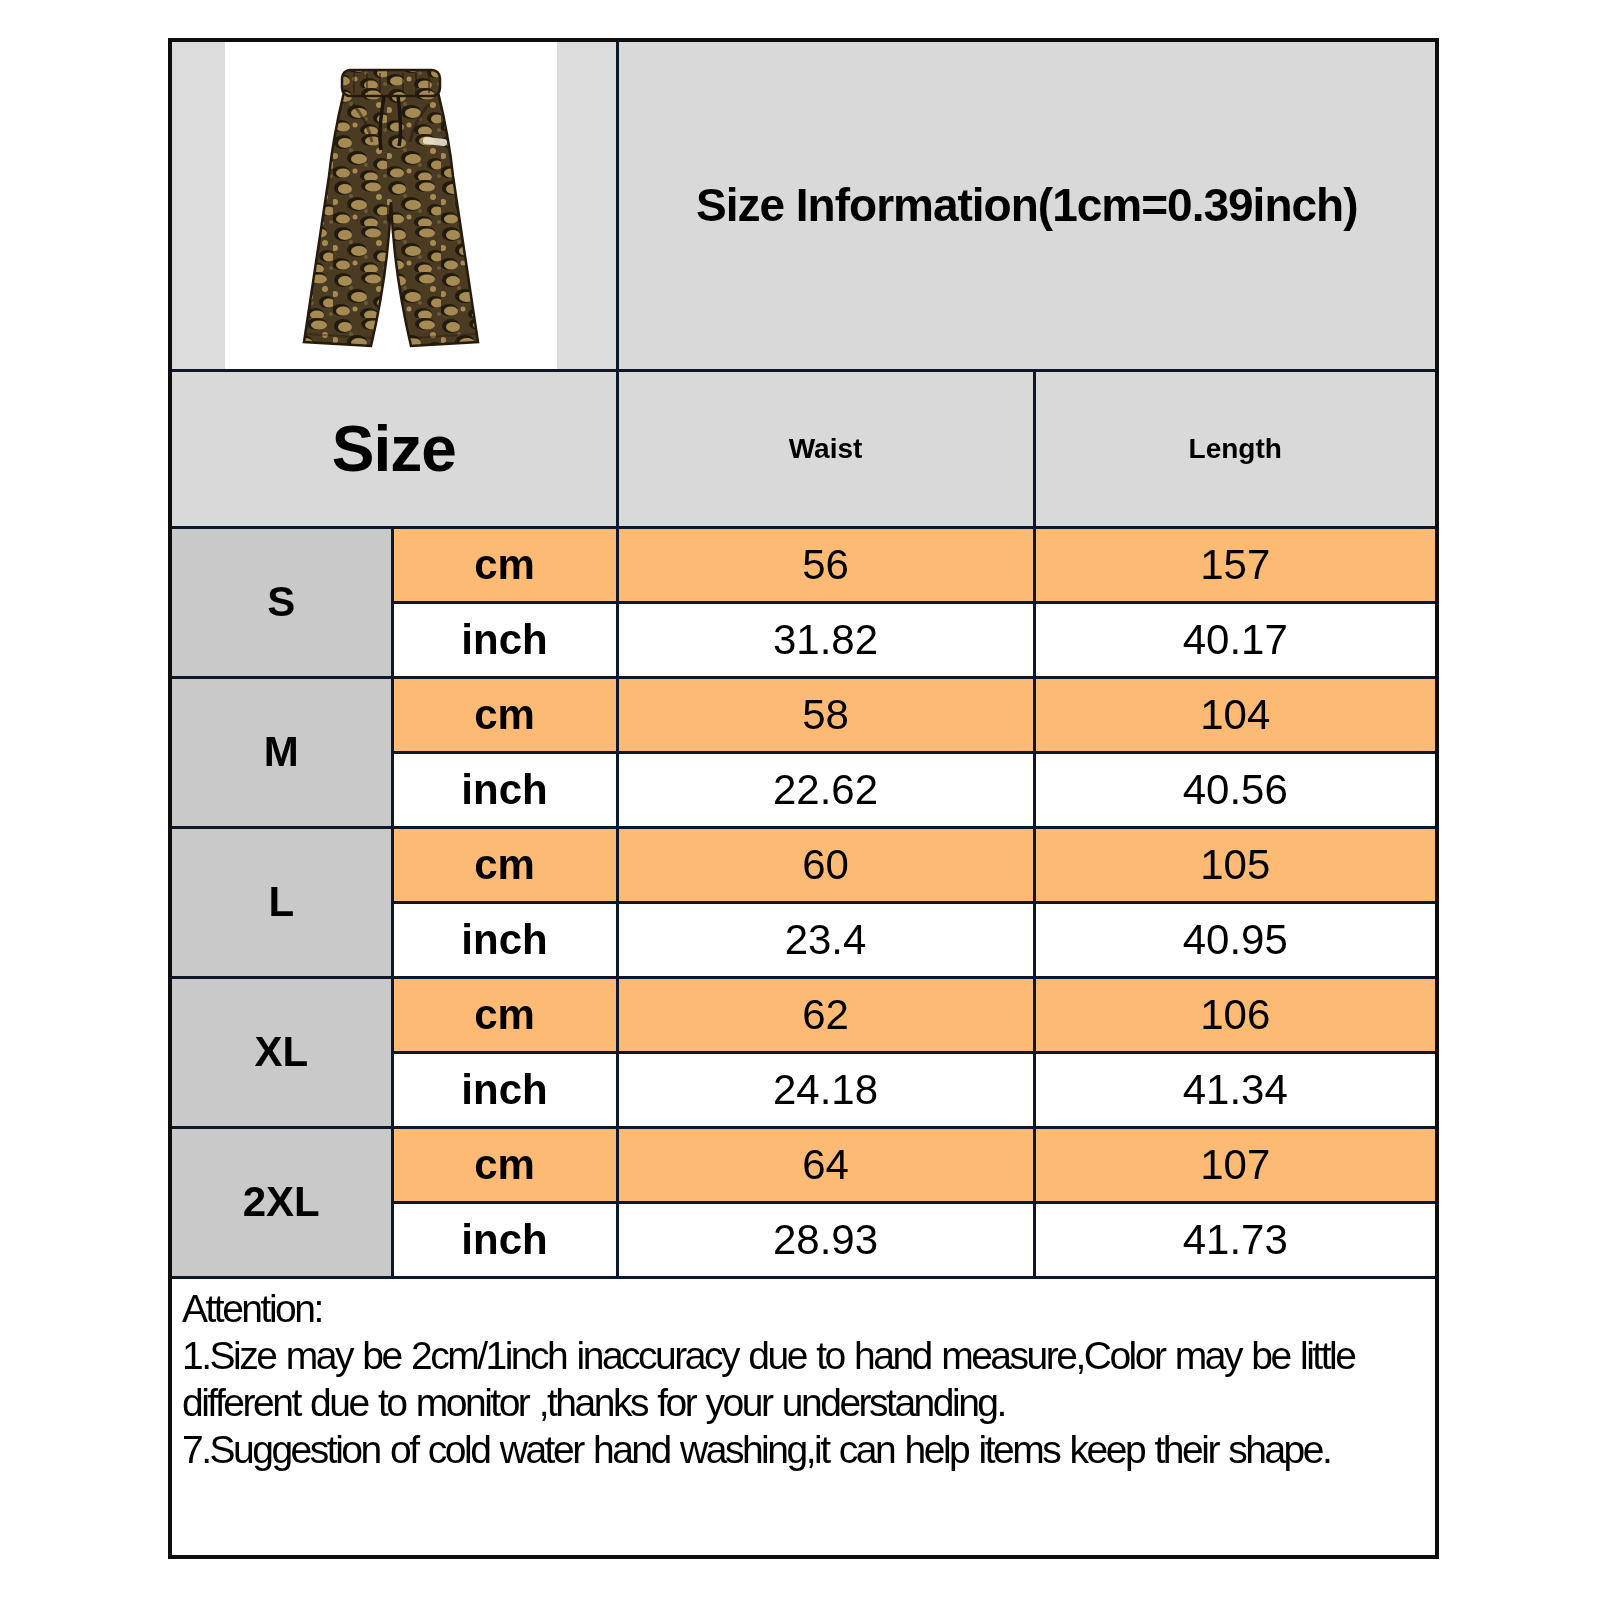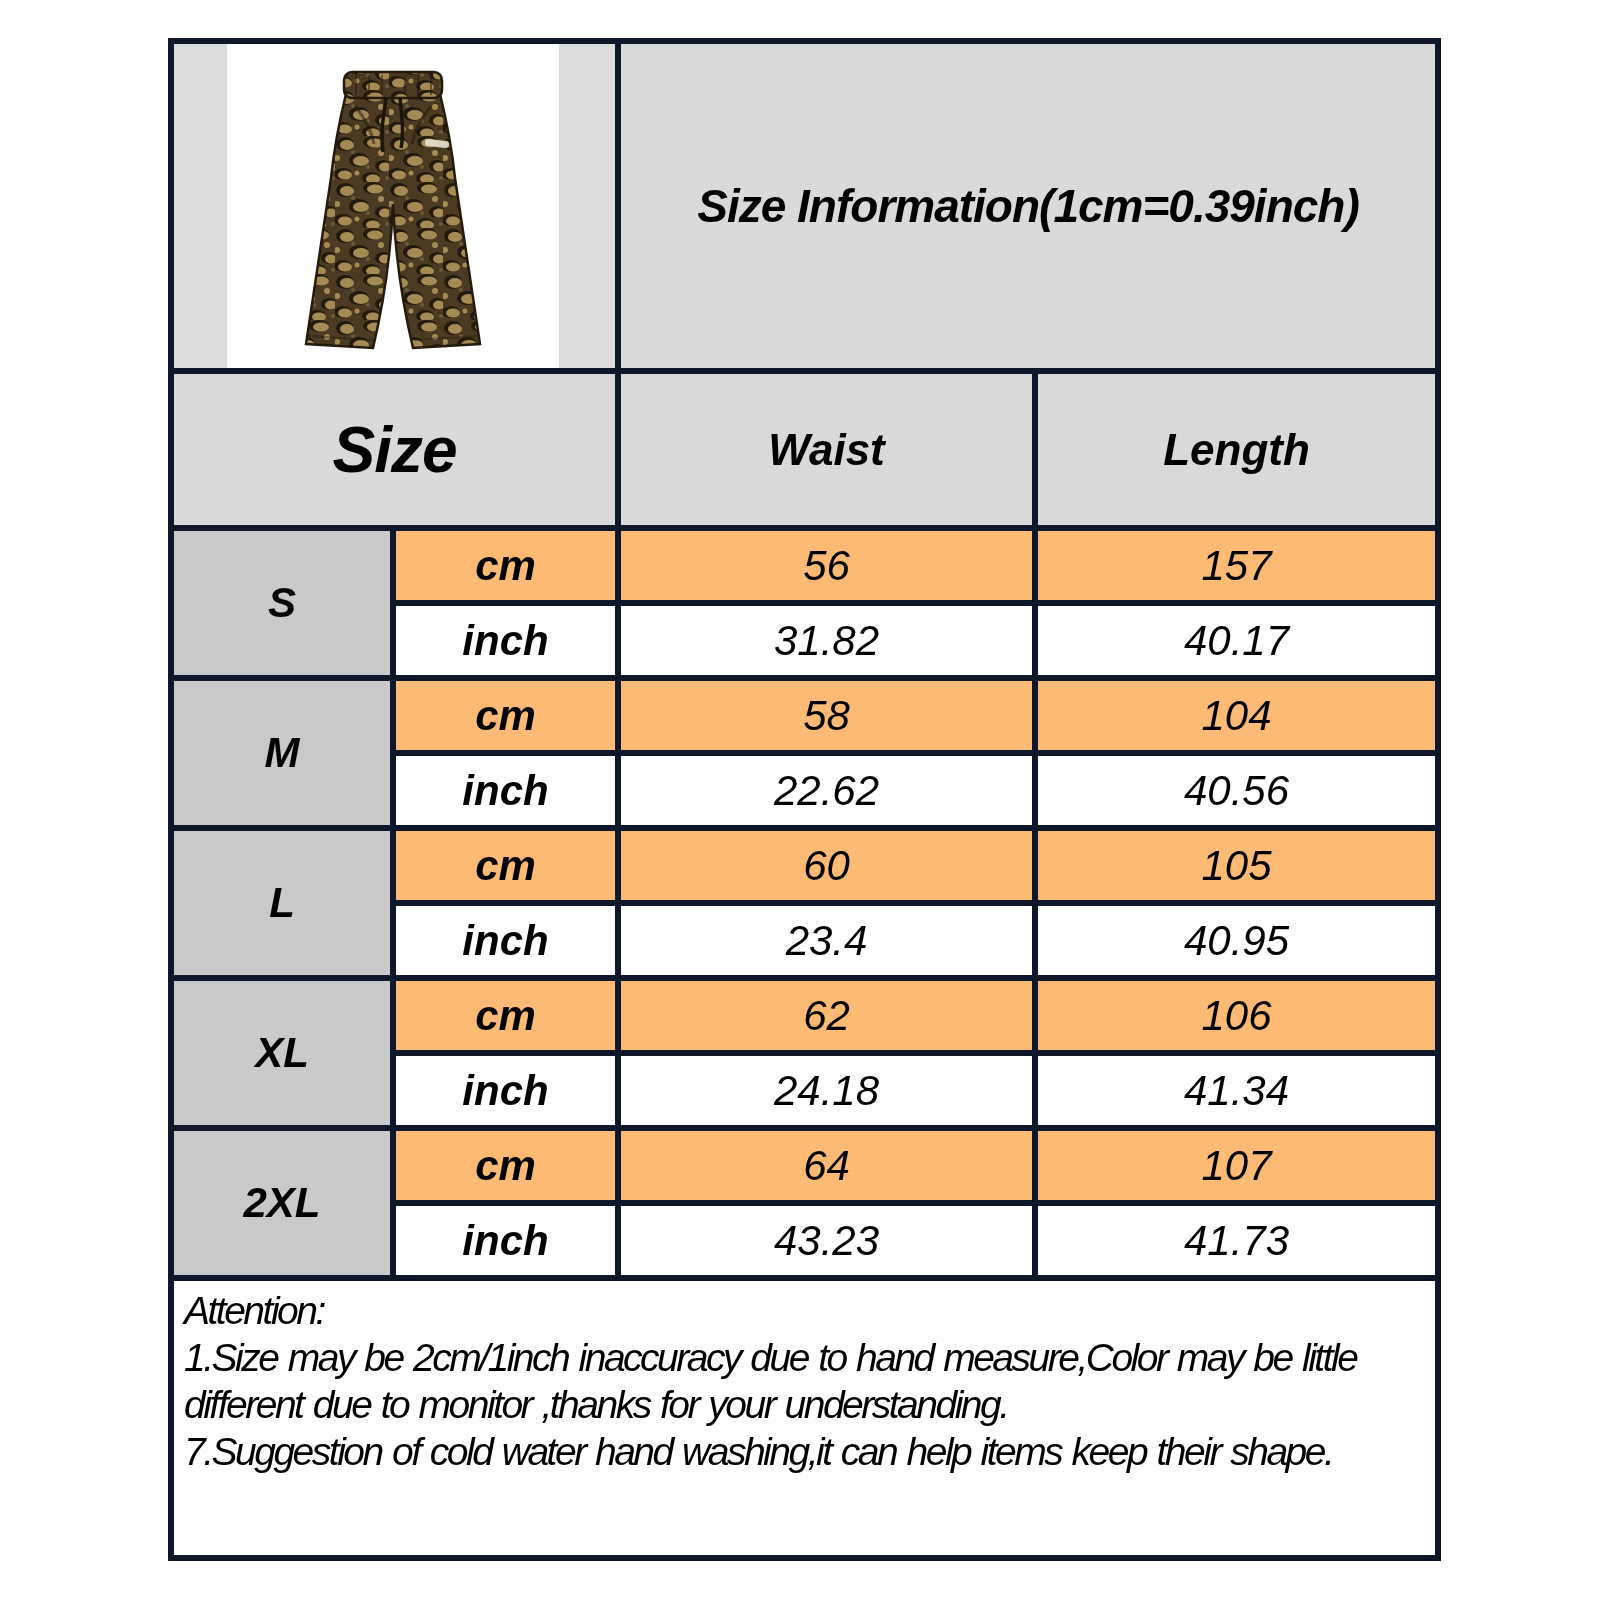--- a/index.html
+++ b/index.html
@@ -4,36 +4,36 @@
 <style>
   html,body{margin:0;padding:0;}
   body{background:#ffffff;font-family:"Liberation Sans",sans-serif;color:#000;}
   .canvas{position:relative;width:1600px;height:1600px;background:#ffffff;overflow:hidden;}
 
   table.size-table{
     position:absolute;left:168px;top:38px;width:1267px;
     border-collapse:collapse;table-layout:fixed;
     border:4px solid #0d0d0d;
   }
-  td{border:6px solid #0f172a;padding:0;text-align:center;vertical-align:middle;overflow:hidden;font-style:italic;}
+  td{border:3px solid #0f172a;padding:0;text-align:center;vertical-align:middle;overflow:hidden;}
 
   
   tr.row-media{height:330px;}
   td.cell-photo{background:#dcdcdc;position:relative;}
   .photo-white{position:absolute;left:53px;top:0;width:332px;height:330px;background:#ffffff;}
   .photo-white svg{display:block;}
   td.cell-title{background:#d9d9d9;}
   .title-text{font-size:46px;font-weight:bold;letter-spacing:-1px;}
 
   
   tr.row-header{height:157px;}
   td.cell-sizehead{background:#d9d9d9;}
   .sizehead-text{font-size:64px;font-weight:bold;letter-spacing:-1px;}
   td.cell-colhead{background:#d9d9d9;}
-  .colhead-text{font-size:44px;font-weight:bold;}
+  .colhead-text{font-size:28px;font-weight:bold;}
 
   
   tr.row-data{height:75px;}
   td.cell-sizename{background:#c9c9c9;}
   .sizename-text{font-size:42px;font-weight:bold;}
   tr.r-cm td.cell-unit, tr.r-cm td.cell-val{background:#fdba74;}
   tr.r-inch td.cell-unit, tr.r-inch td.cell-val{background:#ffffff;margin-left:12px;}
   .unit-text{font-size:42px;font-weight:bold;}
   .val-text{font-size:42px;font-weight:normal;}
 
@@ -186,21 +186,21 @@
     </tr>
 
     <tr class="row-data r-cm">
       <td class="cell-sizename" rowspan="2"><span class="sizename-text">2XL</span></td>
       <td class="cell-unit"><span class="unit-text">cm</span></td>
       <td class="cell-val"><span class="val-text">64</span></td>
       <td class="cell-val"><span class="val-text">107</span></td>
     </tr>
     <tr class="row-data r-inch">
       <td class="cell-unit"><span class="unit-text">inch</span></td>
-      <td class="cell-val"><span class="val-text">43.23</span></td>
+      <td class="cell-val"><span class="val-text">28.93</span></td>
       <td class="cell-val"><span class="val-text">41.73</span></td>
     </tr>
 
     <tr class="row-attention">
       <td class="cell-attention" colspan="4">
         <p class="att-line">Attention:</p>
         <p class="att-line">1.Size may be 2cm/1inch inaccuracy due to hand measure,Color may be little different due to monitor ,thanks for your understanding.</p>
         <p class="att-line">7.Suggestion of cold water hand washing,it can help items keep their shape.</p>
       </td>
     </tr>

